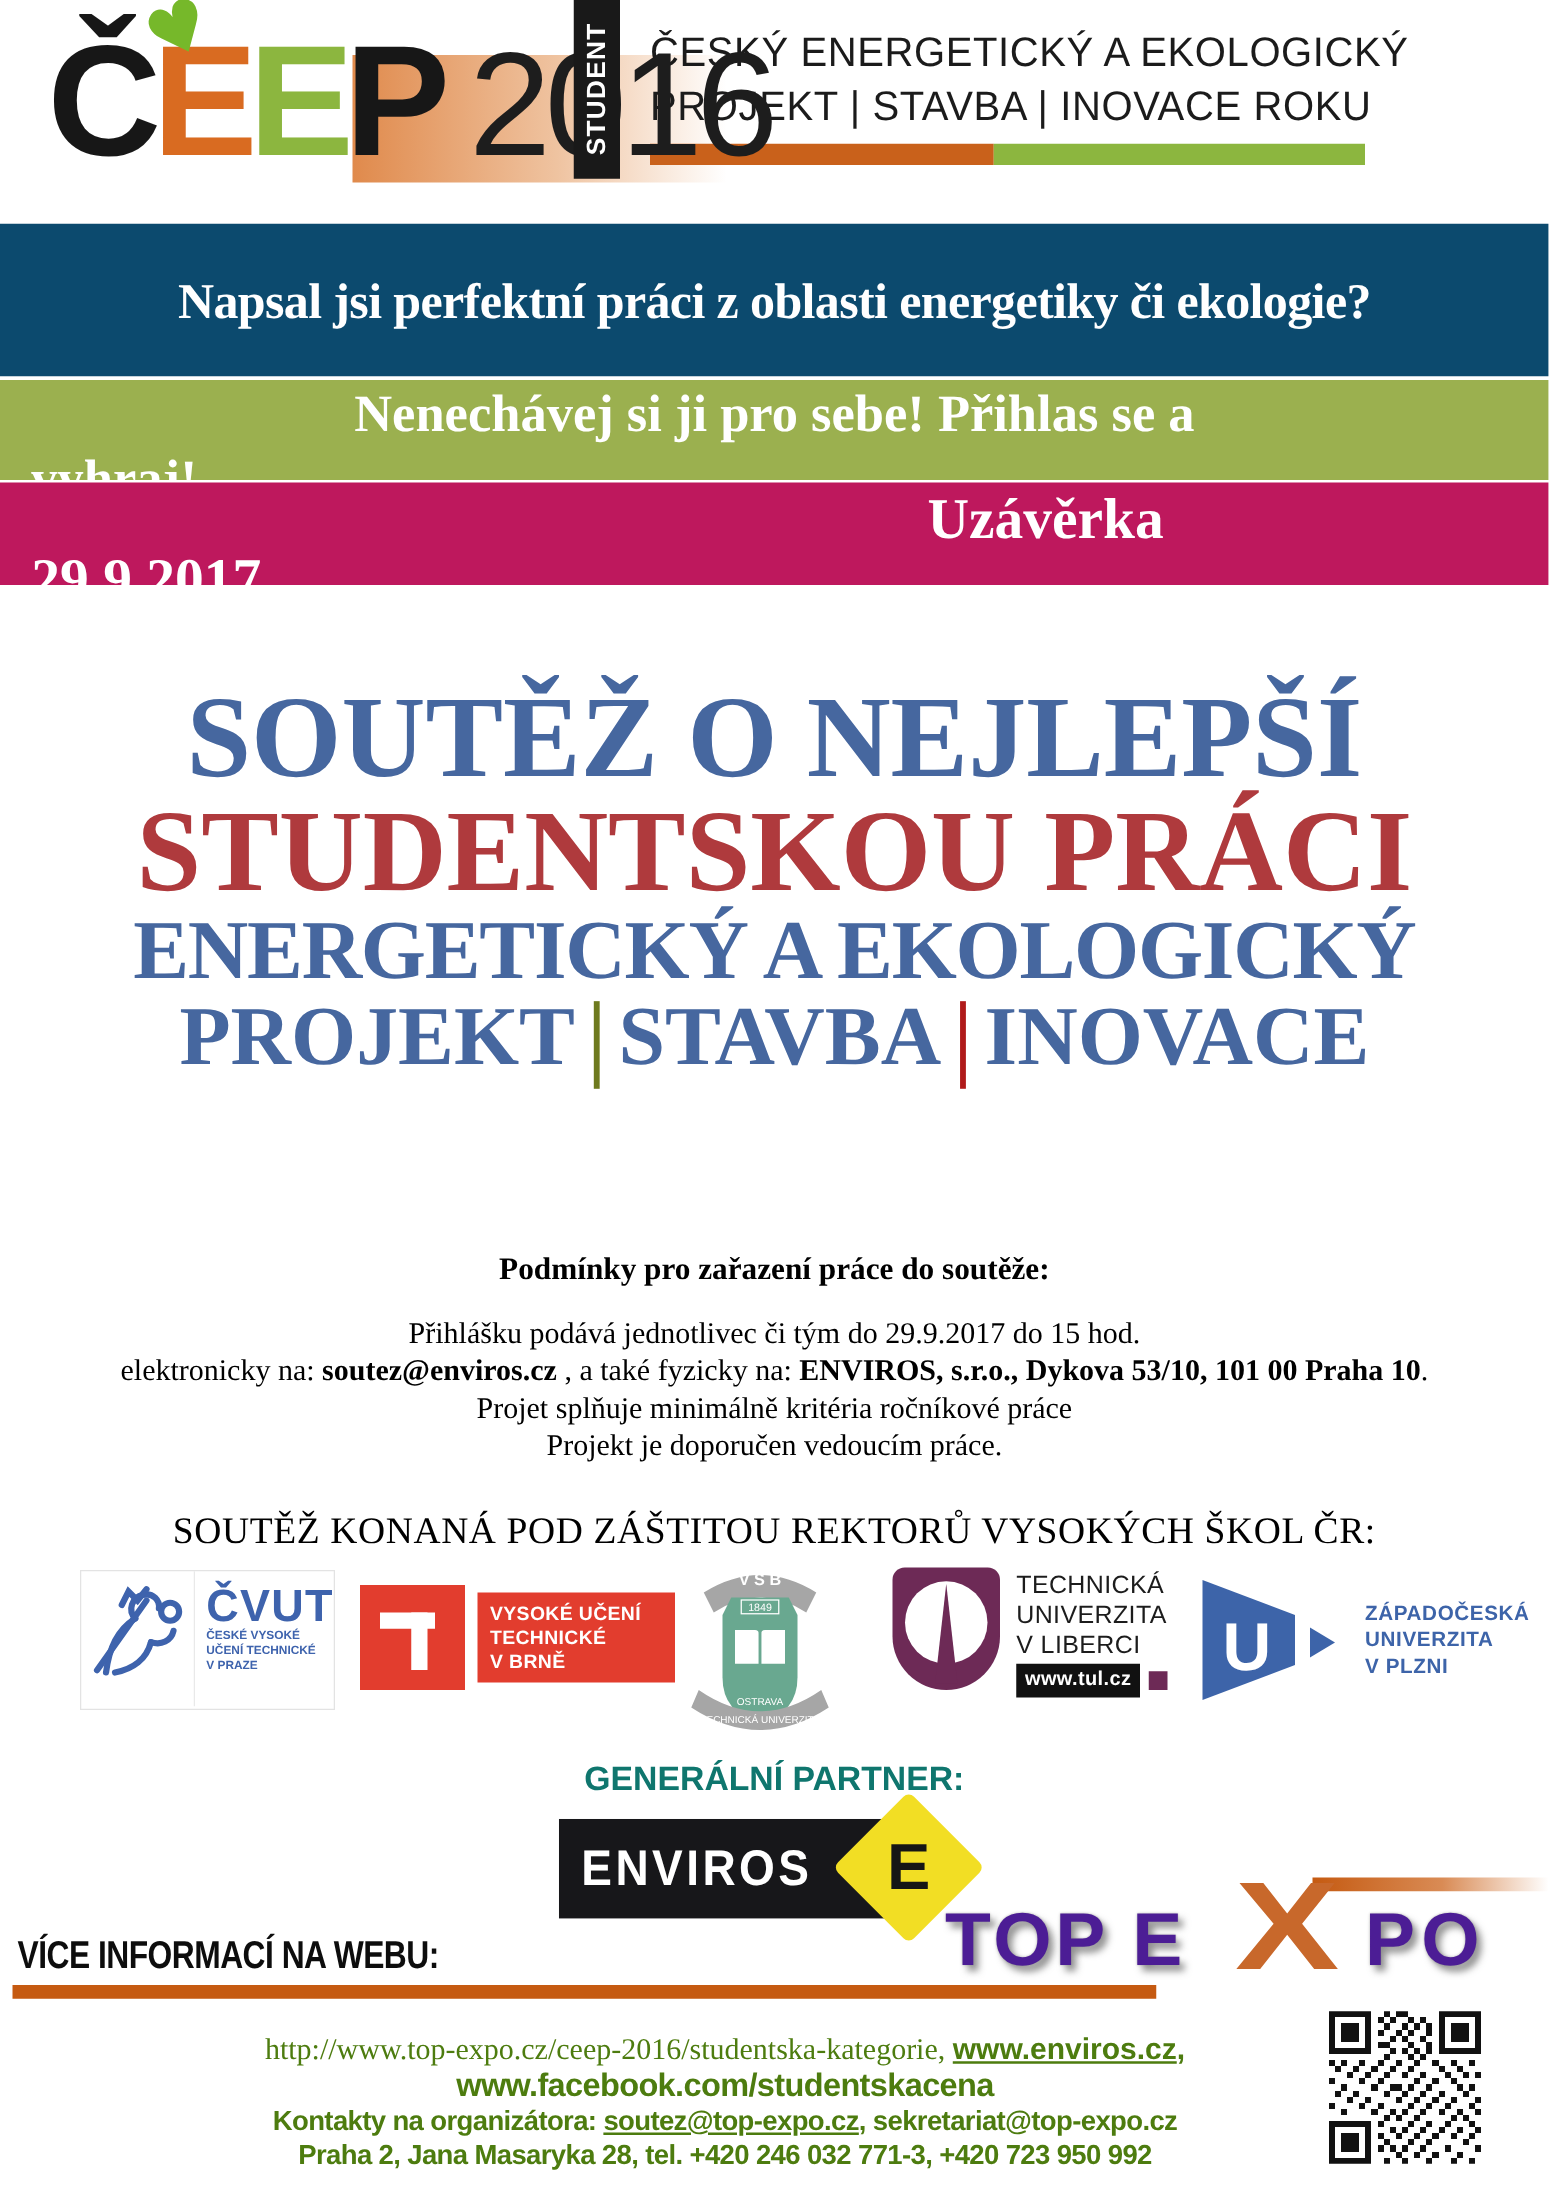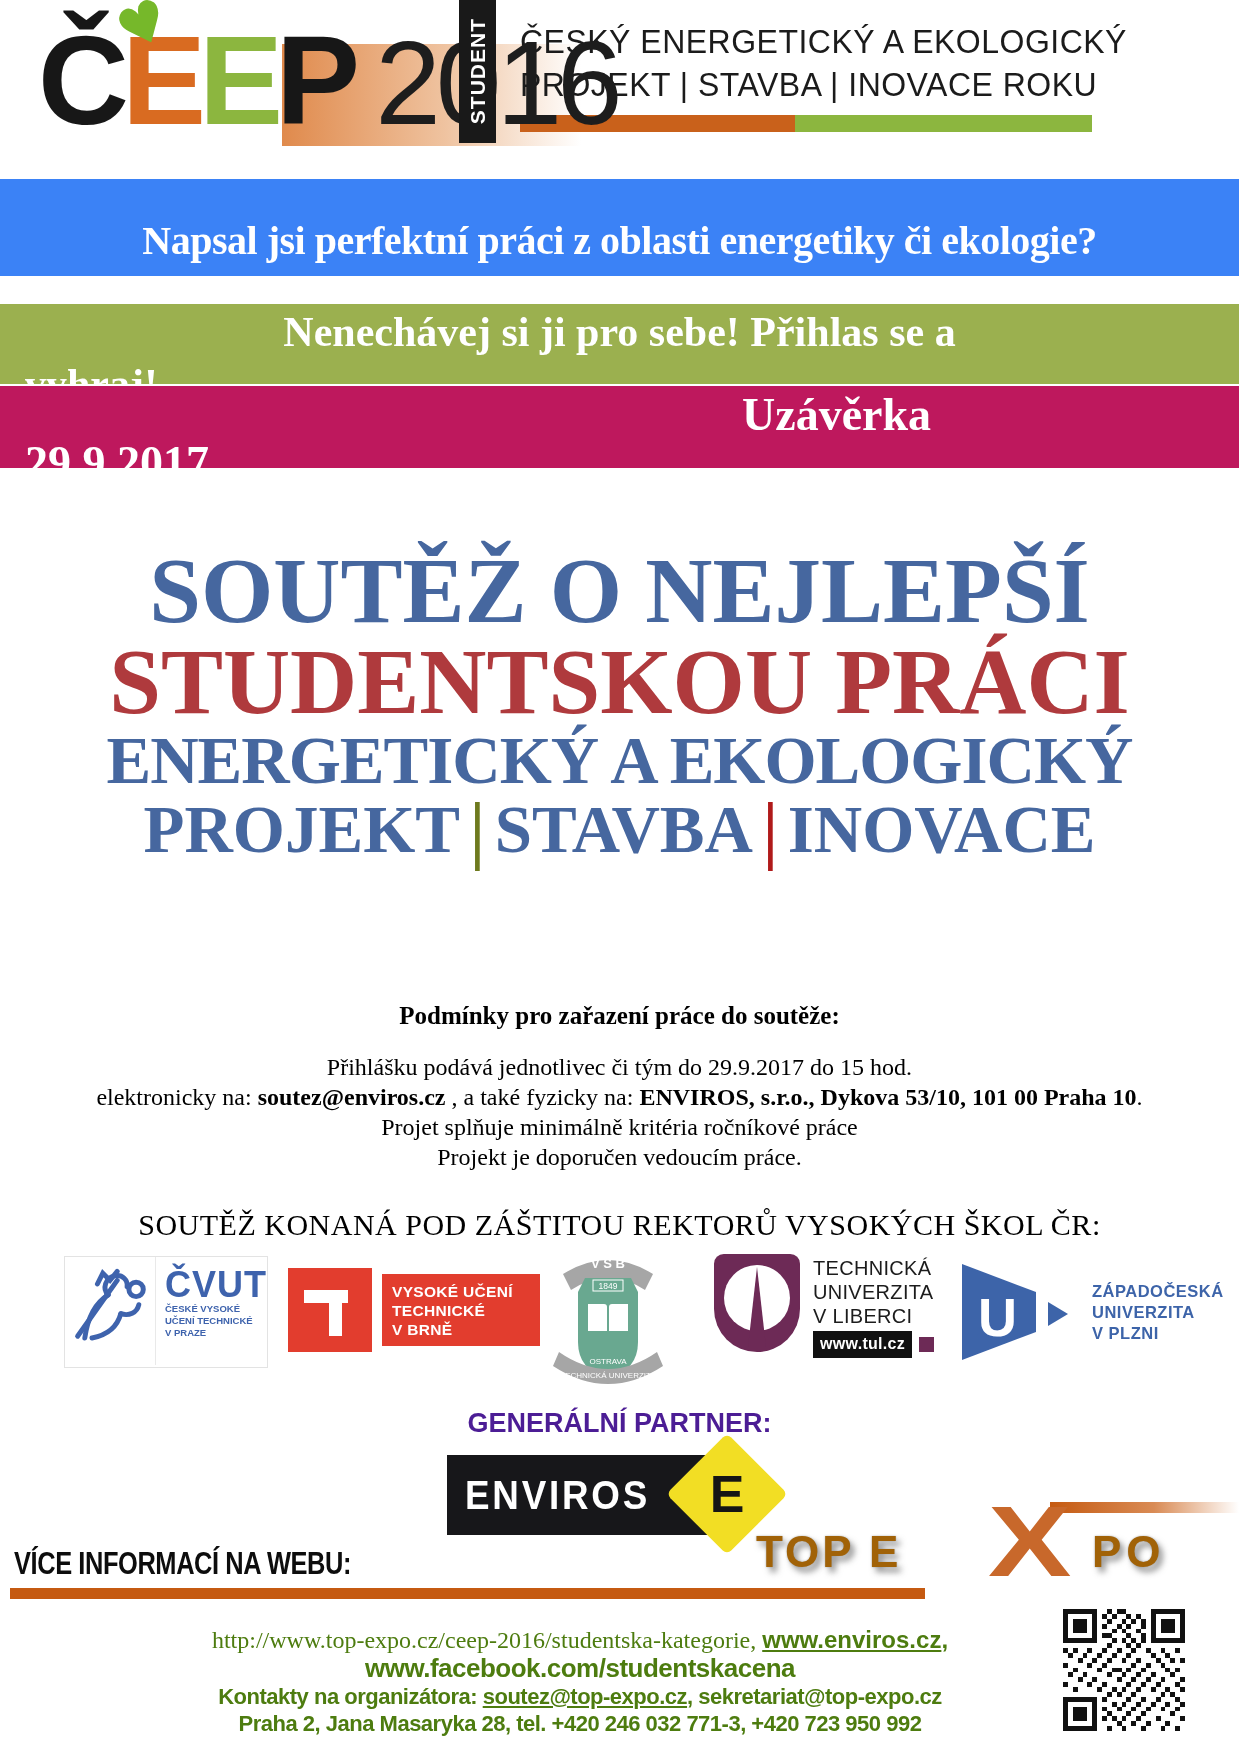--- a/index.html
+++ b/index.html
@@ -25,21 +25,21 @@
            font-family:"Liberation Sans",sans-serif;font-weight:bold;font-size:21px;letter-spacing:1px;}
   .h-sub{position:absolute;left:520px;top:20px;font-family:"Liberation Sans",sans-serif;
          font-size:33px;line-height:43px;color:#1b1b1b;letter-spacing:.5px;transform:scaleX(.97);transform-origin:left top;}
   .h-bar{position:absolute;left:520px;top:115px;width:572px;height:17px;display:flex;}
   .h-bar-o{width:48%;background:#C9611B;}
   .h-bar-g{width:52%;background:#8CB63F;}
 
   
   .band{position:absolute;left:0;width:1239px;overflow:hidden;color:#fff;
         font-weight:bold;white-space:nowrap;}
-  .band-orange{top:179px;height:97px;background:#3b82f6;}
+  .band-orange{top:179px;height:122px;background:#0c4a6e;}
   .band-orange .txt{position:absolute;width:100%;top:38px;text-align:center;font-size:40px;letter-spacing:-.5px;}
   .band-green{top:304px;height:80px;background:#9BB04F;}
   .band-green .l1{position:absolute;width:100%;top:4px;text-align:center;font-size:42px;}
   .band-green .l2{position:absolute;left:25px;top:56px;font-size:42px;}
   .band-gray{top:386px;height:82px;background:#be185d;}
   .band-gray .l1{position:absolute;left:742px;top:2px;font-size:46px;}
   .band-gray .l2{position:absolute;left:25px;top:50px;font-size:46px;}
 
   
   .title-line{position:absolute;left:0;width:1239px;text-align:center;font-weight:bold;
@@ -83,21 +83,21 @@
              border-left:9px solid transparent;border-right:9px solid transparent;border-bottom:80px solid #6D2A56;}
   .tul-text{margin-left:13px;padding-top:2px;color:#1c1c1c;font-size:20px;line-height:24px;letter-spacing:.3px;}
   .tul-webrow{margin-top:3px;display:flex;align-items:center;}
   .tul-web{background:#111;color:#fff;font-weight:bold;font-size:16px;padding:1px 7px 2px;}
   .tul-sq{width:15px;height:15px;background:#6D2A56;margin-left:7px;}
   .logo-zcu{left:958px;top:1262px;display:flex;align-items:center;}
   .zcu-text{margin-left:10px;color:#3D64A9;font-weight:bold;font-size:16.5px;line-height:21px;letter-spacing:.5px;}
 
   
   .partner-head{position:absolute;left:0;top:1408px;width:1239px;text-align:center;
-    font-family:"Liberation Sans",sans-serif;font-weight:bold;font-size:27px;color:#4c1d95;}
+    font-family:"Liberation Sans",sans-serif;font-weight:bold;font-size:27px;color:#0f766e;}
   .enviros{position:absolute;left:447px;top:1441px;width:340px;height:108px;padding-left:40px;}
   .env-rect{position:absolute;left:0;top:14px;width:268px;height:80px;background:#17171a;
             clip-path:polygon(0 0,100% 0,88% 50%,100% 100%,0 100%);
             display:flex;align-items:center;padding-left:18px;box-sizing:border-box;}
   .env-rect span{color:#fff;font-family:"Liberation Sans",sans-serif;font-weight:900;
             font-size:40px;letter-spacing:3px;transform:scaleX(.92);transform-origin:left center;}
   .env-diamond{position:absolute;left:237px;top:10px;width:86px;height:86px;background:#F2DE24;
             transform:rotate(45deg);border-radius:6px;}
   .env-e{position:absolute;left:237px;top:10px;width:86px;height:86px;display:flex;align-items:center;
             justify-content:center;color:#151515;font-family:"Liberation Sans",sans-serif;
@@ -106,22 +106,22 @@
   
   .web-label{position:absolute;left:14px;top:1546px;font-family:"Liberation Sans",sans-serif;
     font-weight:bold;font-size:31px;color:#0d0d0d;letter-spacing:-.5px;transform:scaleX(.82);transform-origin:left top;}
   .orange-line{position:absolute;left:10px;top:1588px;width:915px;height:11px;background:#C55A11;}
   .topexpo{position:absolute;left:700px;top:1490px;width:539px;height:122px;}
   .tx-topline{position:absolute;left:350px;top:12px;width:189px;height:11px;
     background:linear-gradient(90deg,#C55A11 0%,#D98B55 55%,rgba(255,255,255,0) 100%);}
   .tx-x{position:absolute;left:288px;top:-4px;z-index:1;color:#C8682B;
     font-family:"Liberation Sans",sans-serif;font-weight:900;font-size:100px;line-height:110px;
     transform:scaleX(1.25);transform-origin:left top;}
-  .tx-word{position:absolute;top:30px;z-index:2;color:#a16207;font-family:"Liberation Sans",sans-serif;
-    font-weight:900;font-size:44px;line-height:64px;letter-spacing:3px;
+  .tx-word{position:absolute;top:30px;z-index:2;color:#4c1d95;font-family:"Liberation Sans",sans-serif;
+    font-weight:900;font-size:60px;line-height:64px;letter-spacing:3px;
     text-shadow:4px 5px 6px rgba(118,118,118,.8),0 0 2px rgba(170,170,170,.9);}
   .tx-l{left:56px;}
   .tx-r{left:392px;letter-spacing:5px;}
 
   .footer-text{position:absolute;left:110px;top:1626px;width:940px;text-align:center;color:#4d7c0f;}
   .ft1{font-size:24px;line-height:28px;}
   .ft-sans{font-family:"Liberation Sans",sans-serif;font-weight:bold;}
   .ft-link{text-decoration:underline;}
   .ft2{font-family:"Liberation Sans",sans-serif;font-weight:bold;font-size:26px;line-height:29px;letter-spacing:-.5px;}
   .ft3,.ft4{font-family:"Liberation Sans",sans-serif;font-weight:bold;font-size:22px;line-height:27px;letter-spacing:-.5px;}

